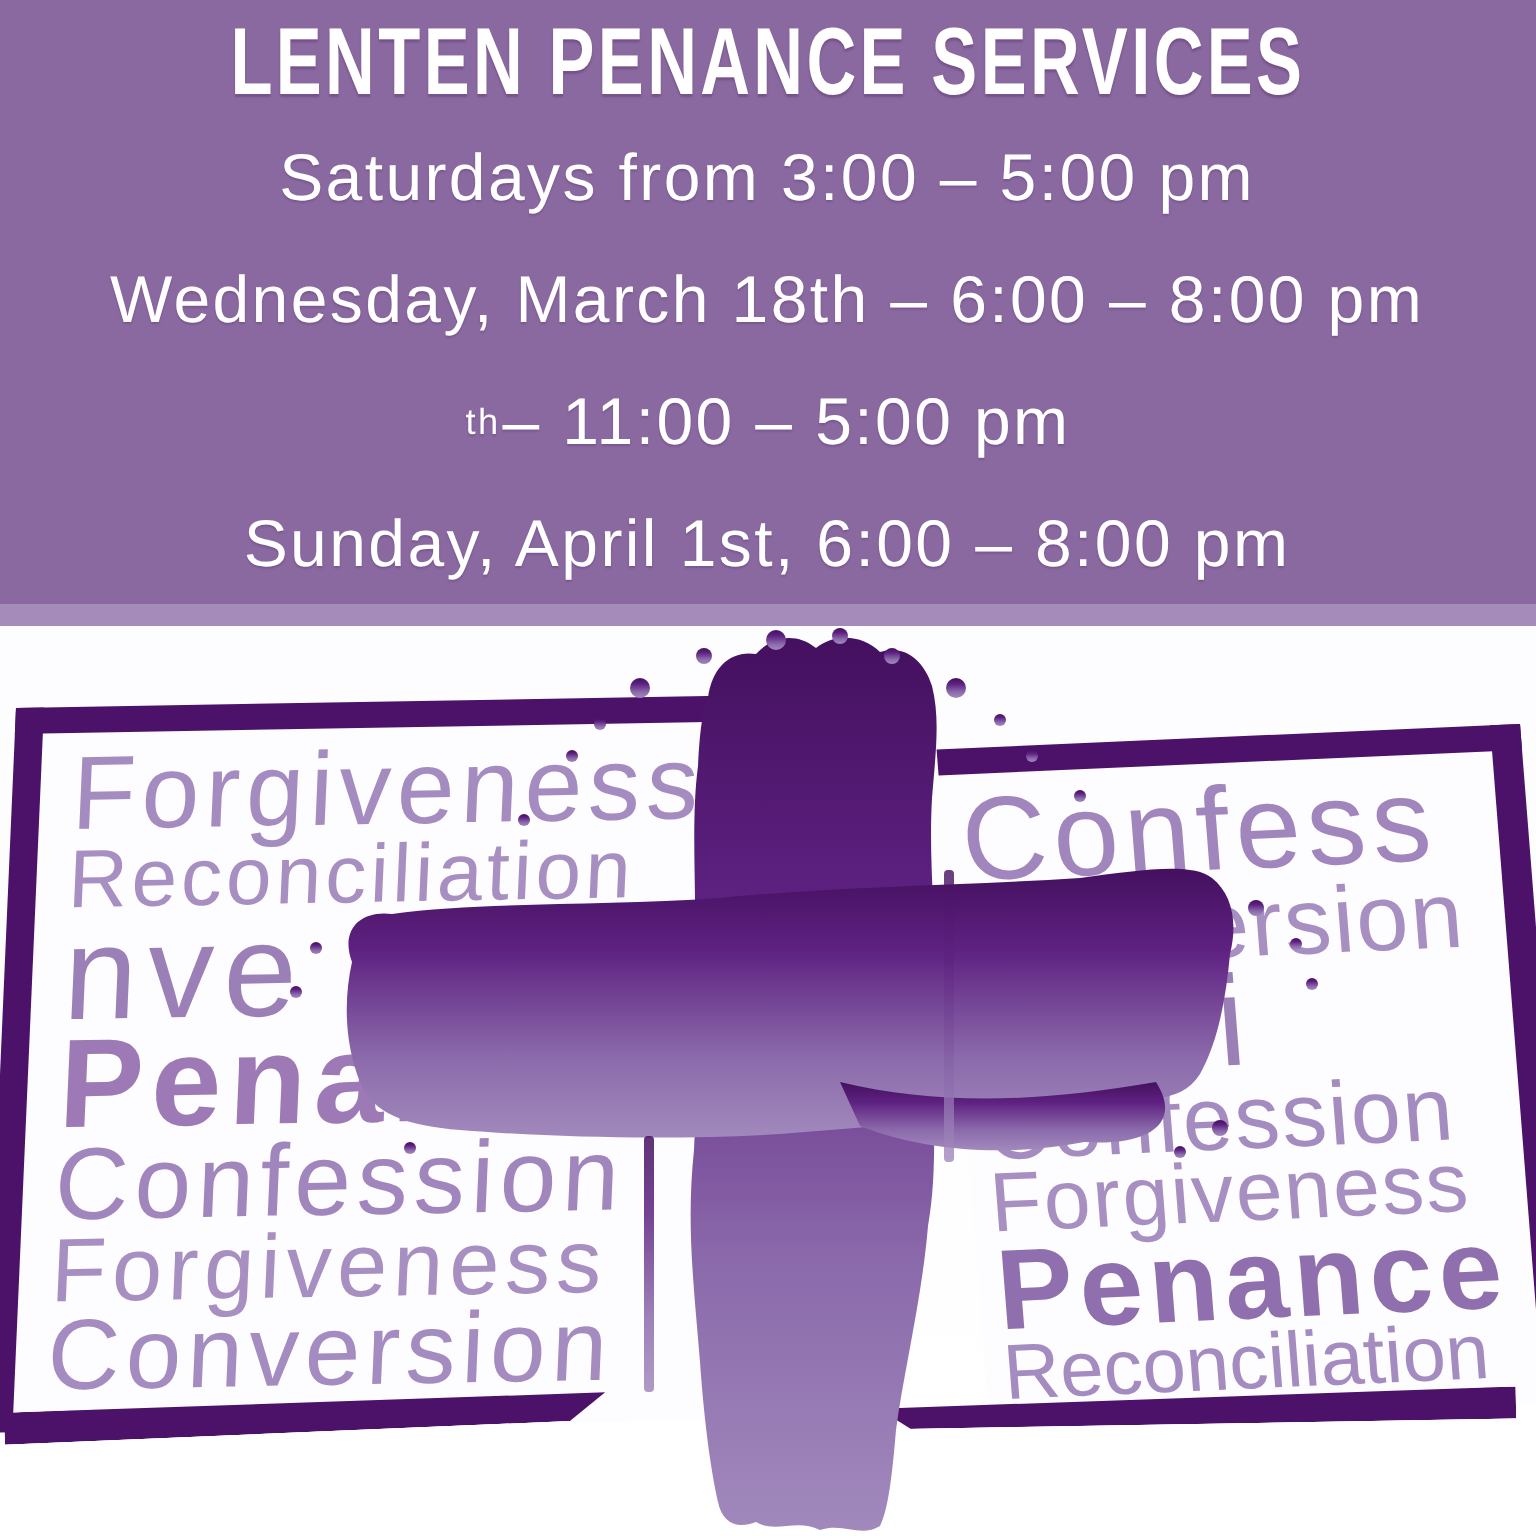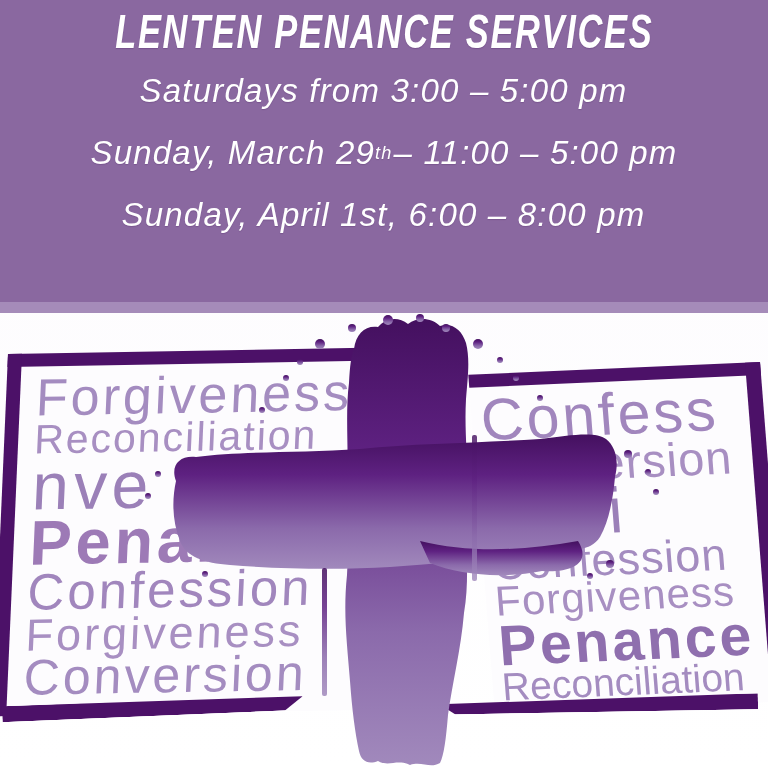--- a/index.html
+++ b/index.html
@@ -4,21 +4,21 @@
 <style>
   html,body{margin:0;padding:0;}
   body{width:768px;height:768px;overflow:hidden;background:#fff;
        font-family:"Liberation Sans", sans-serif;}
   #flyer{position:relative;width:768px;height:768px;overflow:hidden;
          background:linear-gradient(180deg, var(--page-tint) 0%, #fdfcfe 30%, #ffffff 100%);}
 
   
   .band{position:absolute;left:0;top:0;width:768px;height:302px;
         background:var(--band);border-bottom:11px solid var(--band-edge);
-        display:flex;flex-direction:column;align-items:center;box-sizing:content-box;font-style:italic;}
+        display:flex;flex-direction:column;align-items:center;box-sizing:content-box;}
   .title{margin-top:4px;height:56px;display:flex;align-items:center;justify-content:center;}
   .title-inner{display:inline-block;color:var(--band-text);font-size:41px;font-weight:800;
         letter-spacing:2px;transform:scale(0.84,1.16);white-space:nowrap;
         text-shadow:0 1px 1px rgba(60,20,80,.25);}
   .sched-line{height:62px;display:flex;align-items:center;justify-content:center;
         color:var(--band-text);font-size:33px;font-weight:500;letter-spacing:1.2px;
         white-space:nowrap;text-shadow:0 1px 1px rgba(60,20,80,.2);}
   .sched-line sup{font-size:0.55em;vertical-align:super;line-height:0;margin-right:1px;}
 
   
@@ -51,21 +51,25 @@
   <div class="band">
     <div class="title">
       <span class="title-inner">LENTEN PENANCE SERVICES</span>
     </div>
     <div class="sched-line">
         <span>Saturdays from 3:00 – 5:00 pm</span>
         <sup></sup>
         <span></span>
       </div>
     <div class="sched-line">
-        <span>Sunday, March 29</span>
+        <span>Wednesday, March 18th – 6:00 – 8:00 pm</span>
+        <sup></sup>
+        <span></span>
+      </div>
+    <div class="sched-line">
         <sup>th</sup>
         <span> – 11:00 – 5:00 pm</span>
       </div>
     <div class="sched-line">
         <span>Sunday, April 1st, 6:00 – 8:00 pm</span>
         <sup></sup>
         <span></span>
       </div>
   </div>
 

